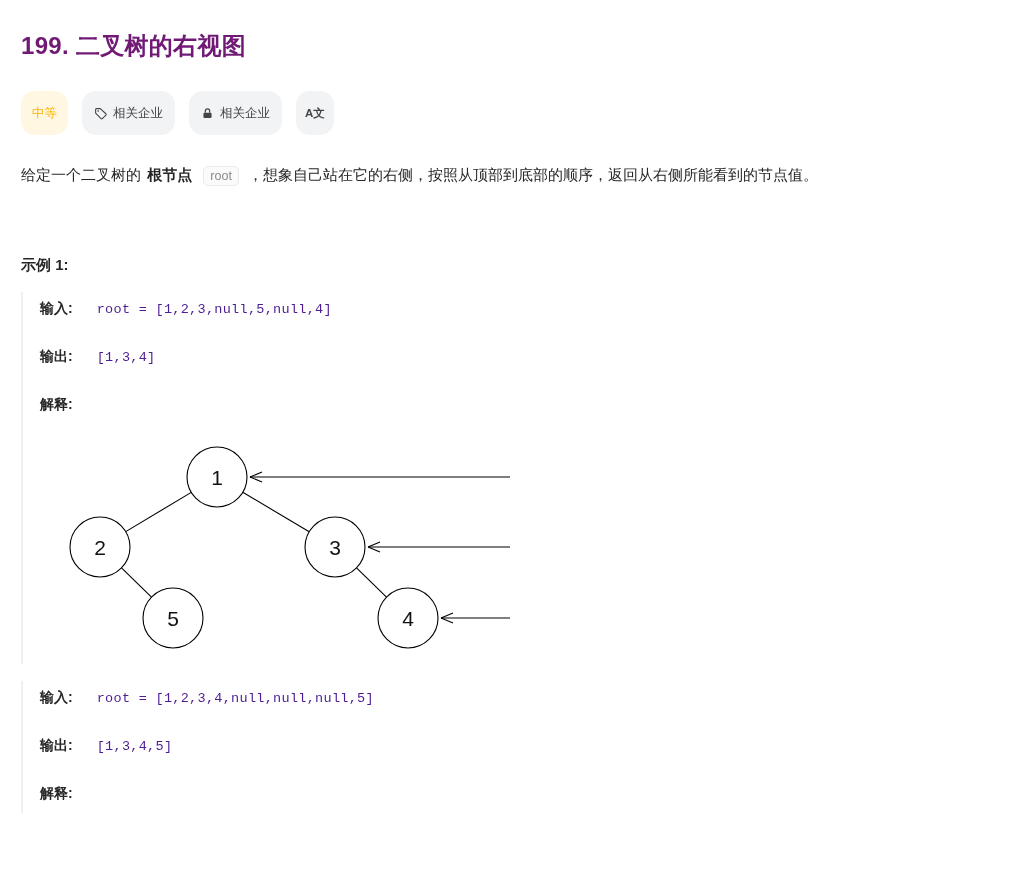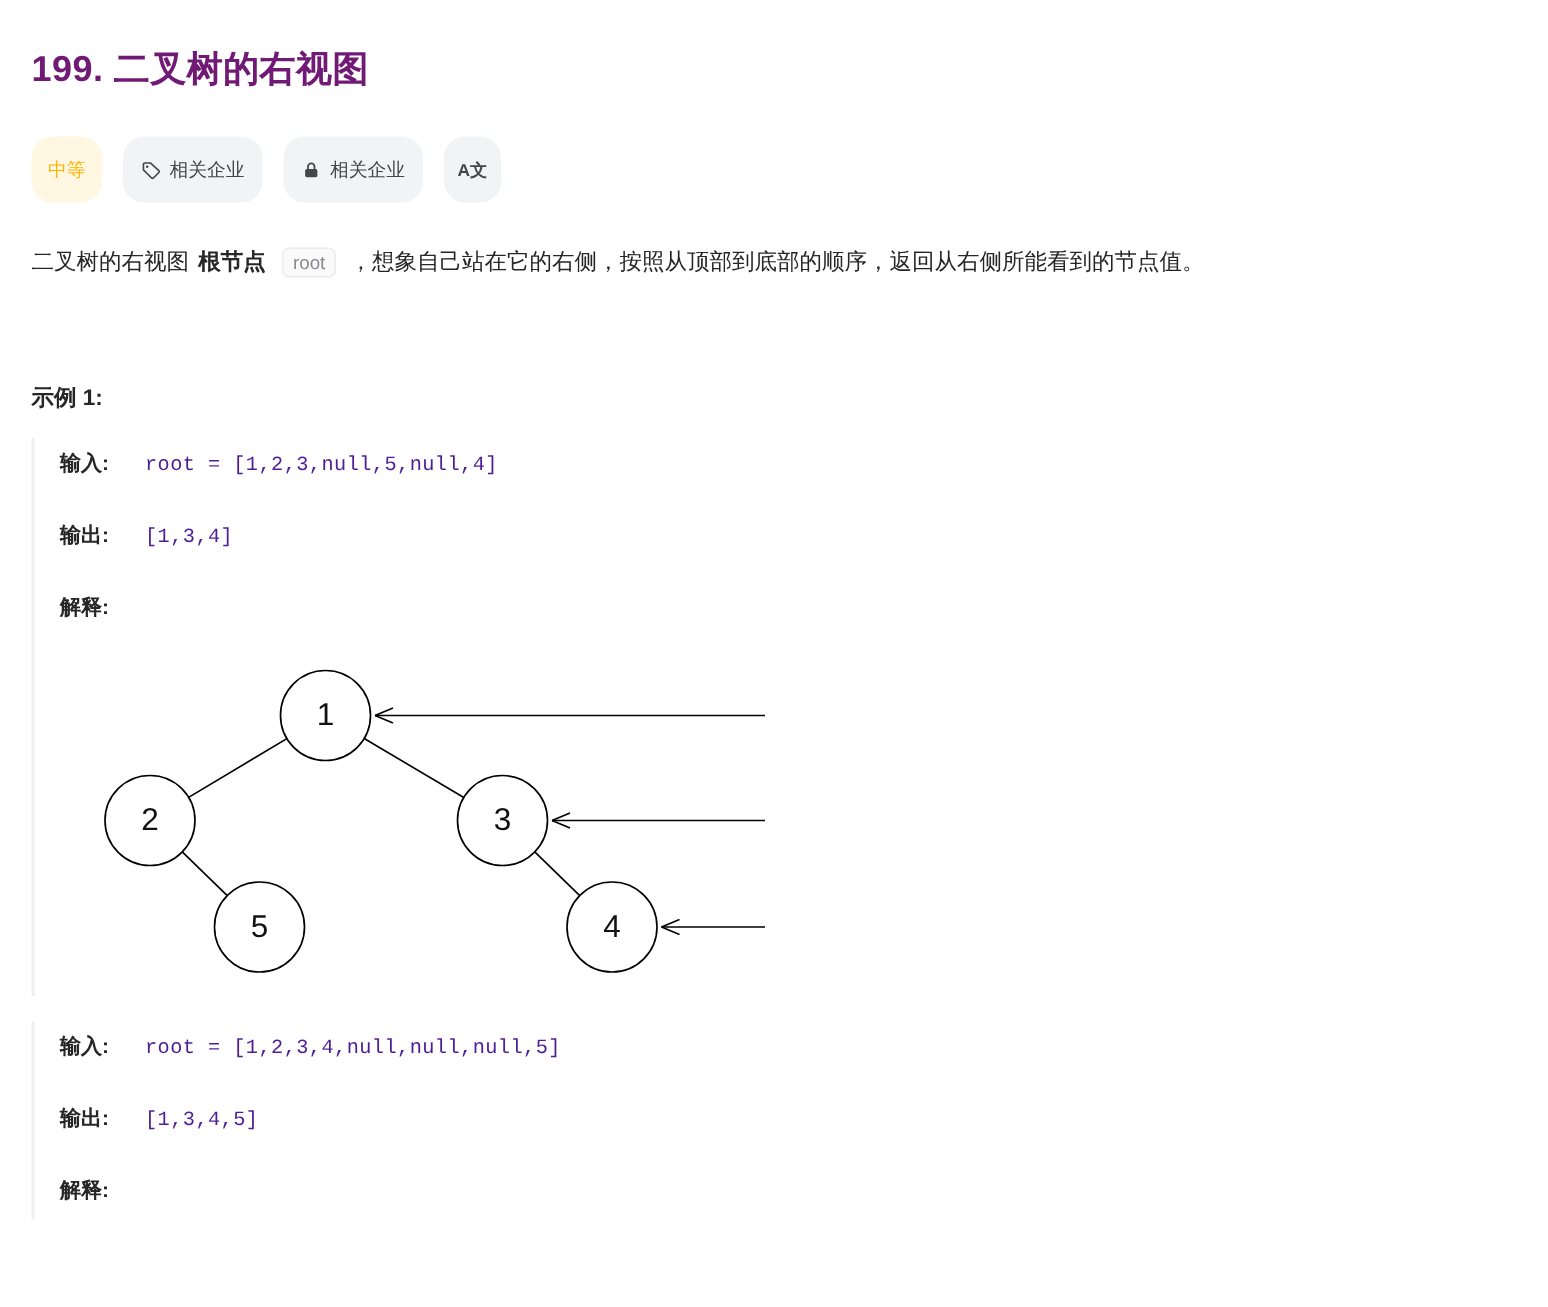--- a/index.html
+++ b/index.html
@@ -95,21 +95,21 @@
           <path d="M8 10.5V7.5a4 4 0 0 1 8 0v3" fill="none" stroke="currentColor" stroke-width="2.2"></path>
         </svg>
       </span>
       <span>相关企业</span>
     </span>
 
     <span class="badge badge-translate">A文</span>
   </div>
 
   <p class="desc">
-    <span>二叉树的右视图</span>
+    <span>给定一个二叉树的</span>
     <strong>根节点</strong>
     <code class="inline-code">root</code>
     <span>，想象自己站在它的右侧，按照从顶部到底部的顺序，返回从右侧所能看到的节点值。</span>
   </p>
 
   <h3 class="example-heading">示例 1:</h3>
   <div class="example-block">
     <div class="ex-line">
       <span class="ex-label">输入:</span>
       <span class="ex-value">root = [1,2,3,null,5,null,4]</span>

